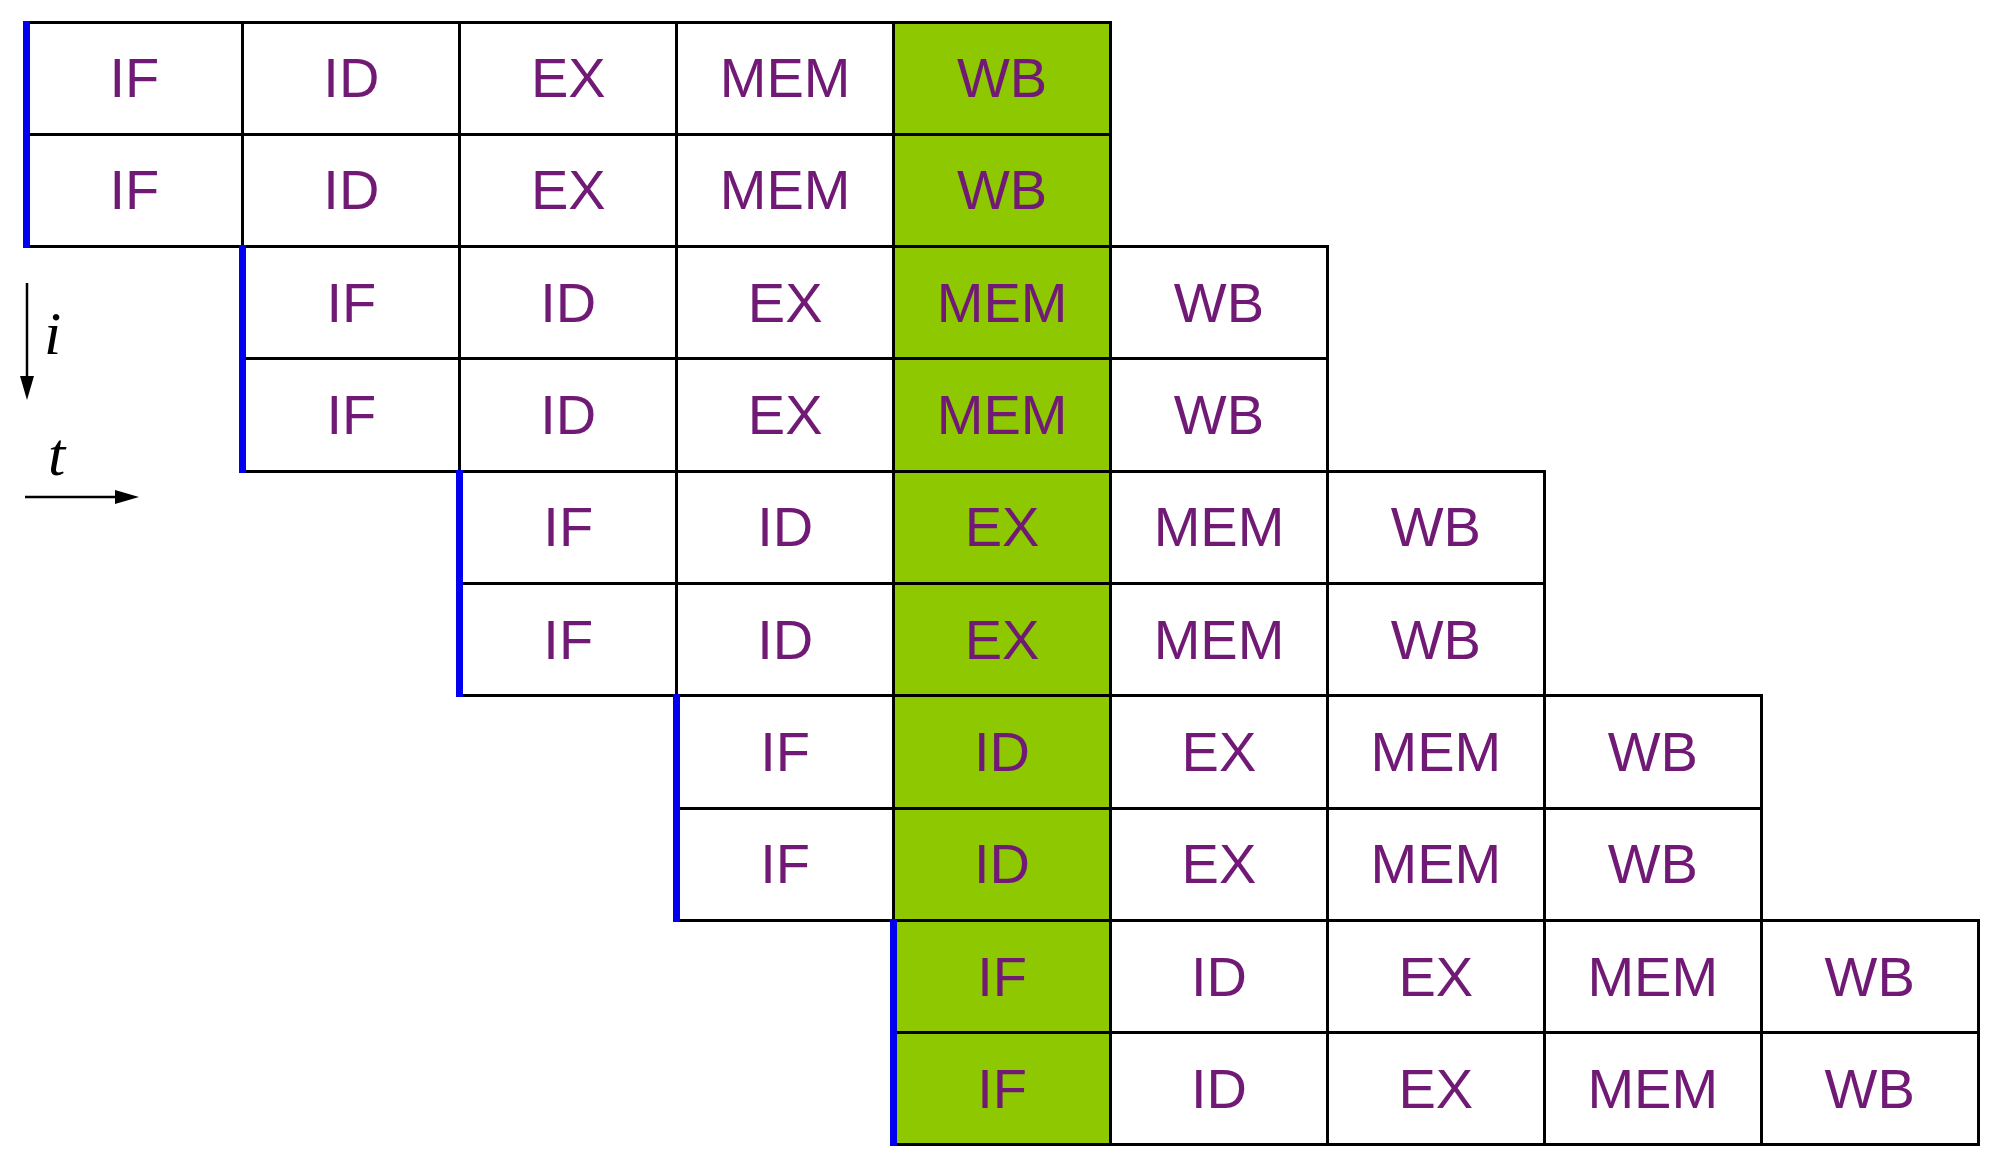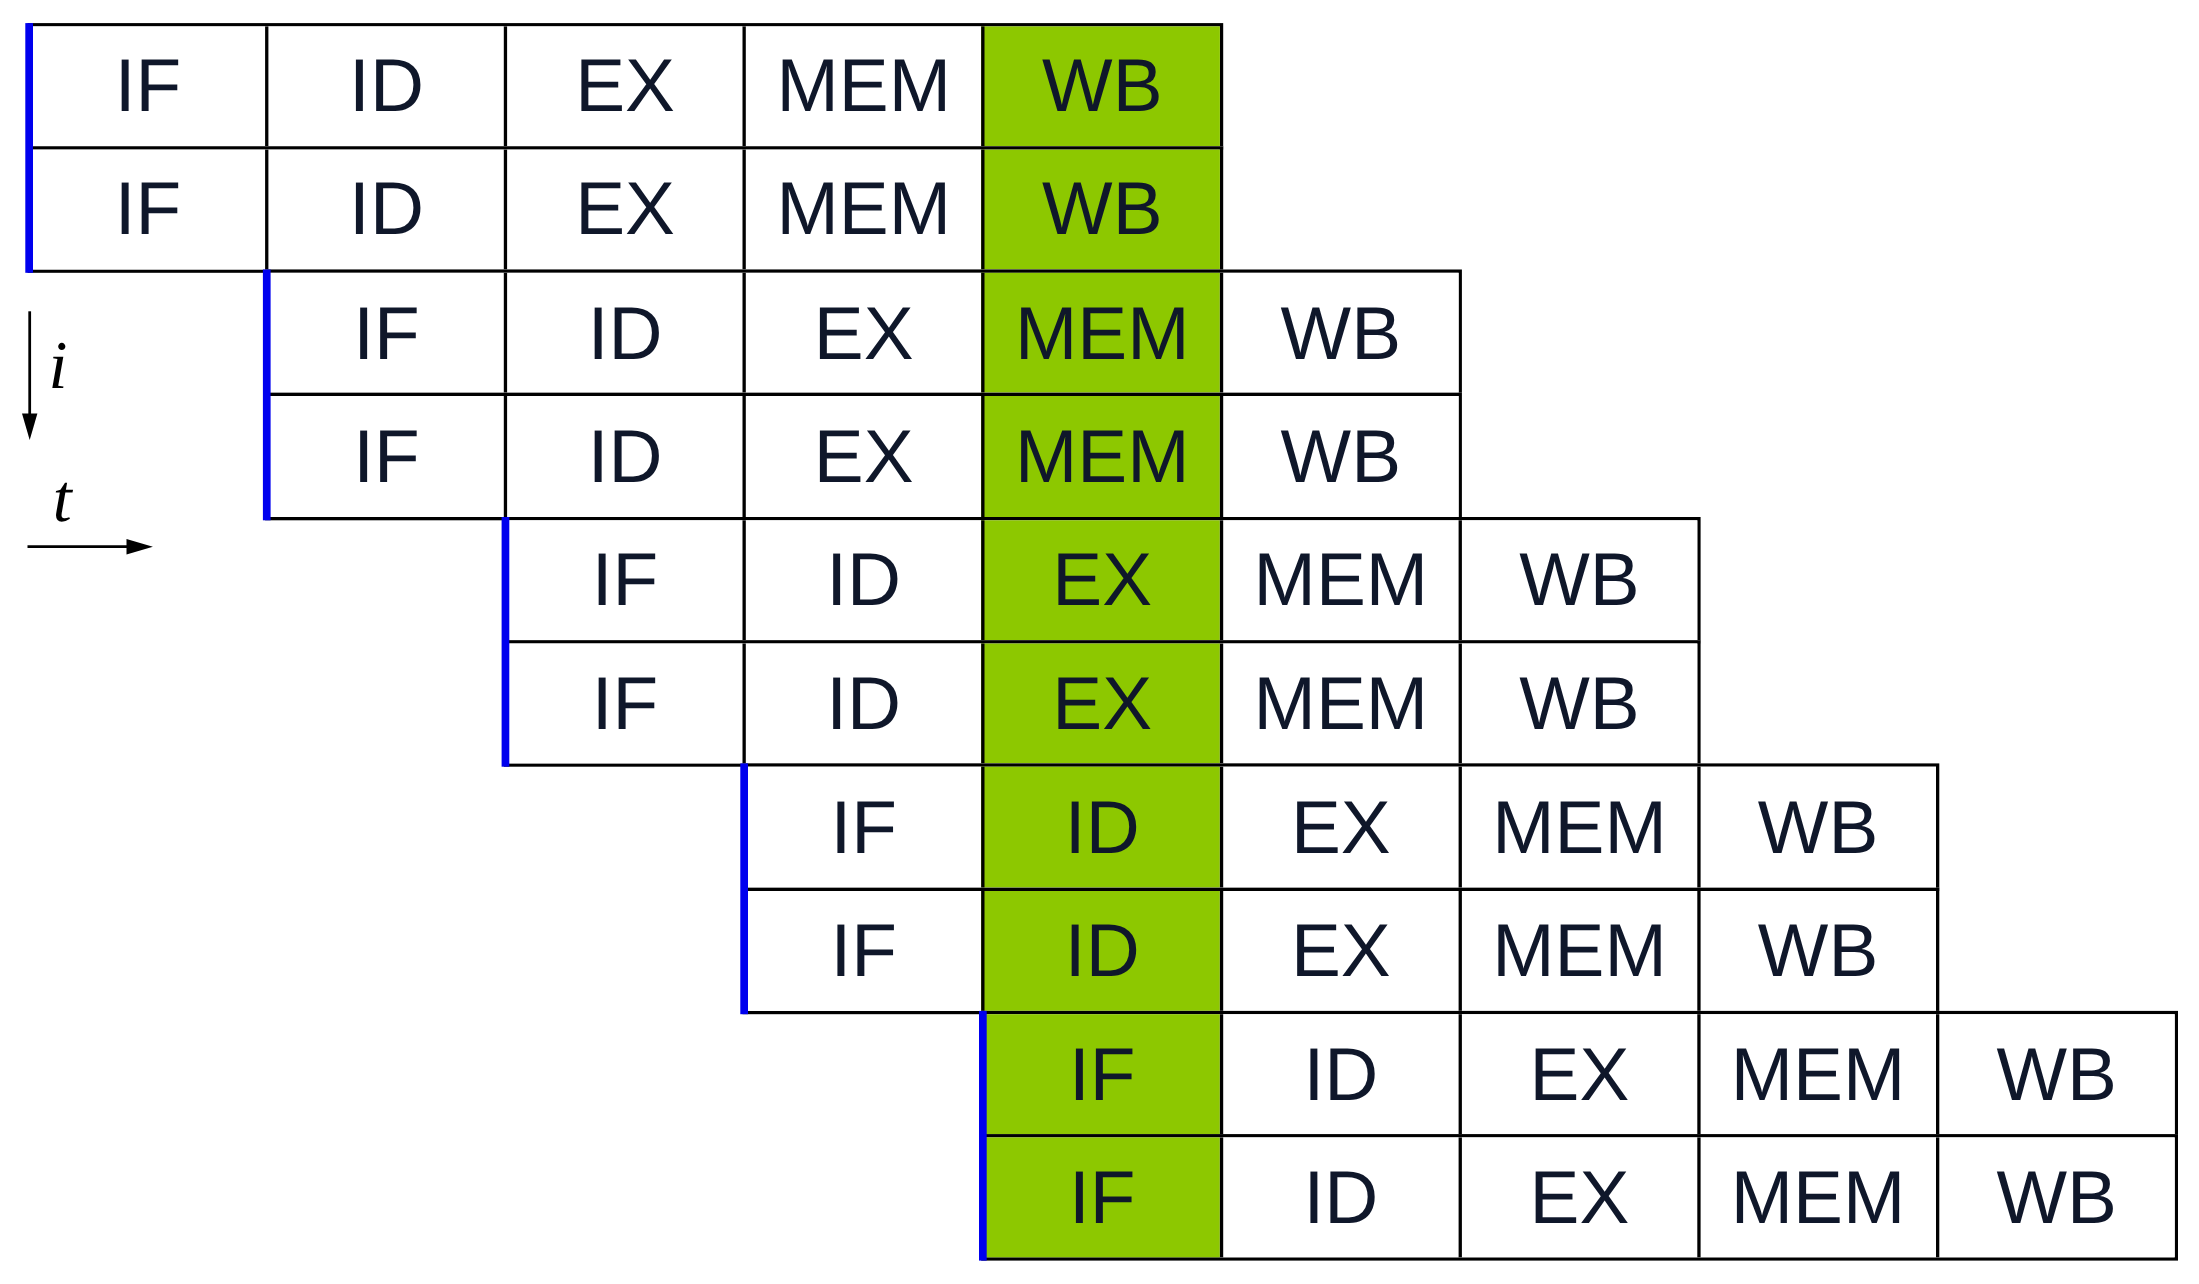--- a/index.html
+++ b/index.html
@@ -27,23 +27,23 @@
     border:var(--bw) solid var(--line);
     display:flex;
     background:#ffffff;
     z-index:2;
   }
   .cell{
     flex:1 1 0;
     box-sizing:border-box;
     border-left:var(--bw) solid var(--line);
     display:flex;align-items:center;justify-content:center;
-    font-size:68px;
+    font-size:56px;
     line-height:1;
-    color:#0f172a;
+    color:#701a75;
     background:#ffffff;
   }
   .cell:first-child{border-left:none;}
   
   .r0{left:24.5px;top:20.5px;}
   .r1{left:24.5px;top:132.8px;}
   .r2{left:241.4px;top:245.1px;}
   .r3{left:241.4px;top:357.4px;}
   .r4{left:458.3px;top:469.7px;}
   .r5{left:458.3px;top:582.0px;}

